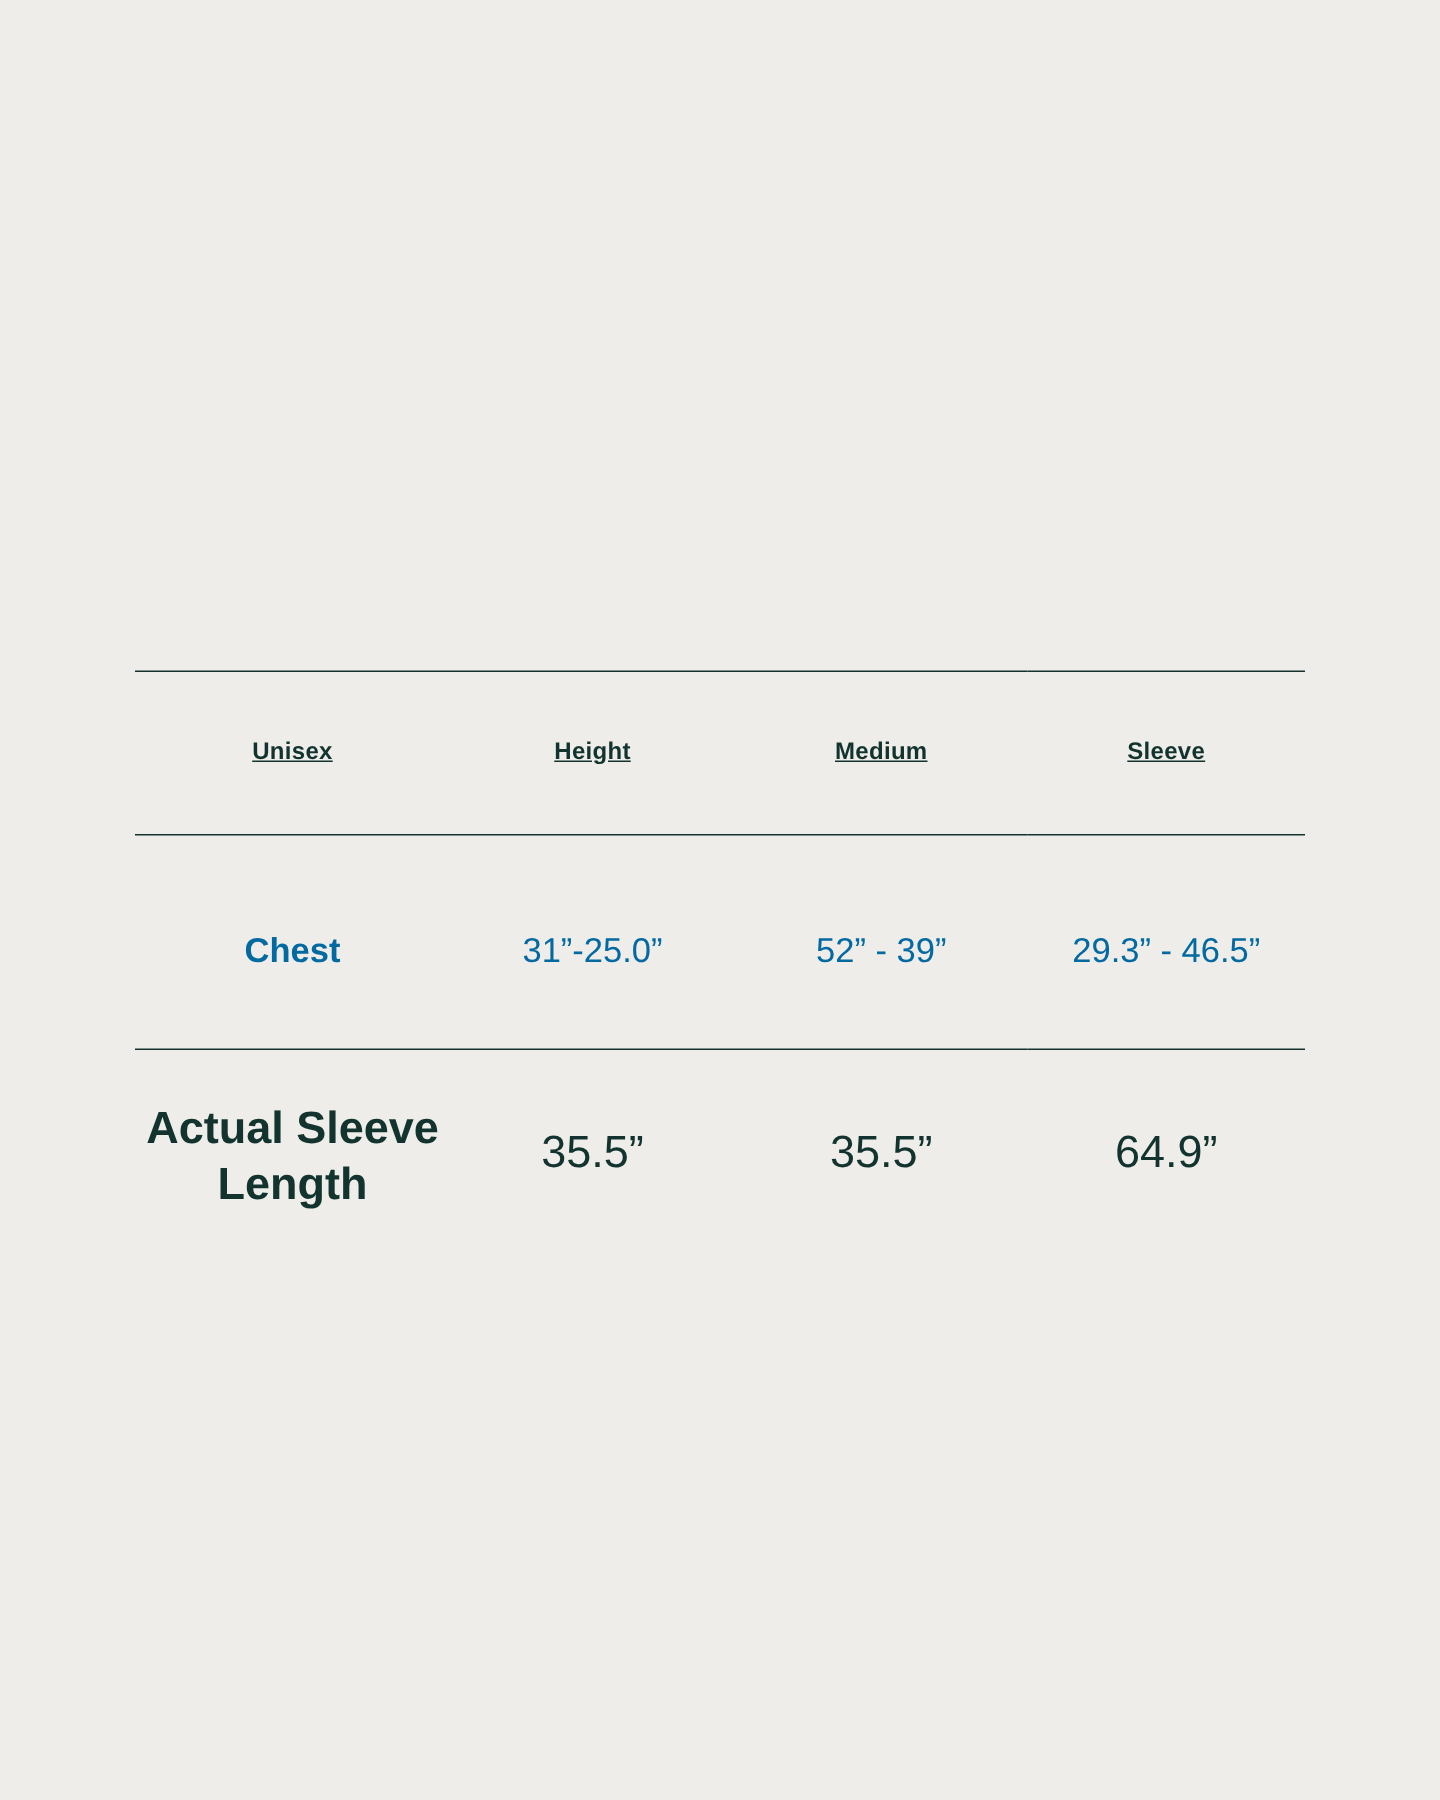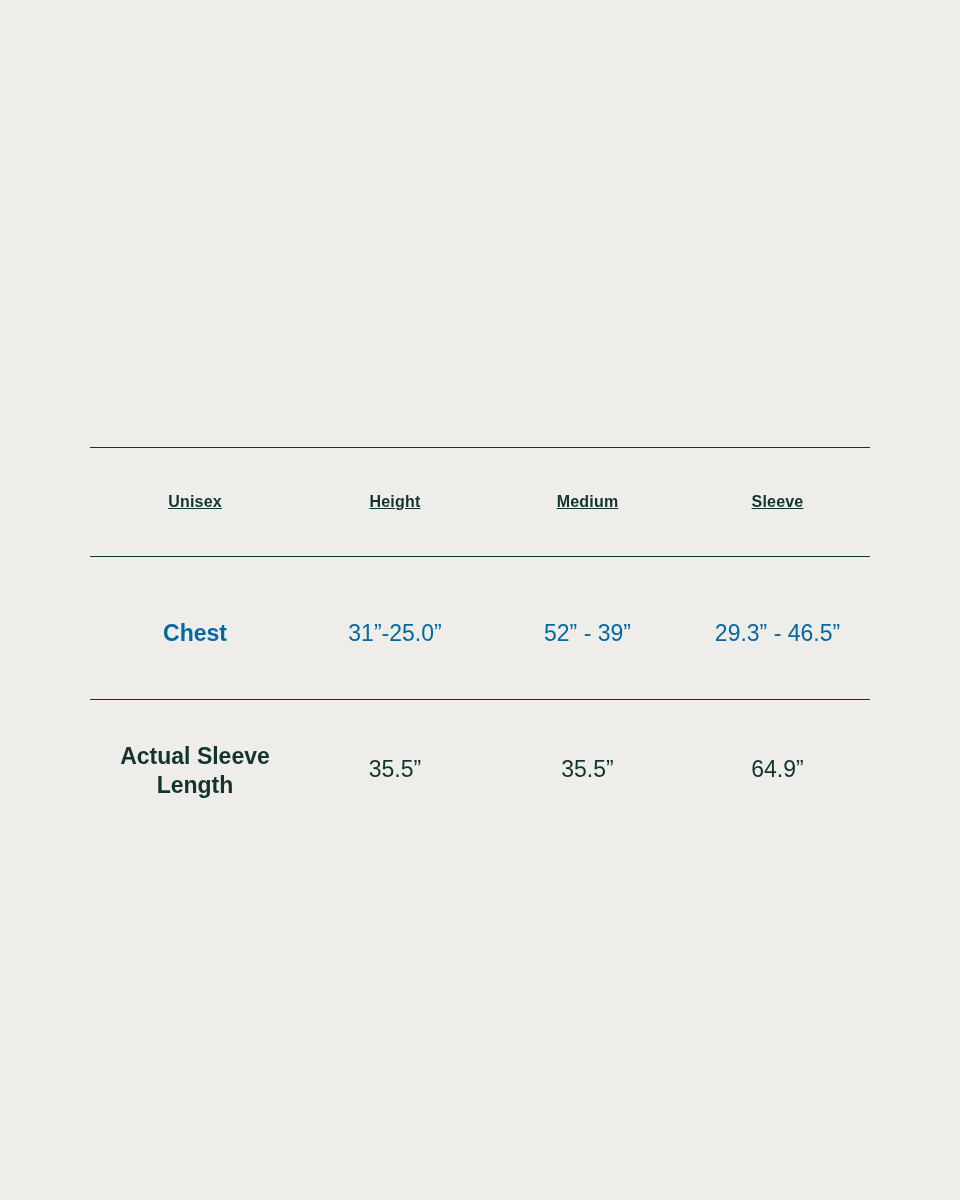--- a/index.html
+++ b/index.html
@@ -92,21 +92,21 @@
     line-height: 0;
   }
   .rule-bottom td {
     border-top: 1.5px solid #13332f;
     height: 0;
     font-size: 0;
     line-height: 0;
   }
   .sleeve-row td {
     height: 110px;
-    font-size: 23px;
+    font-size: 30px;
     padding-top: 18px;
     vertical-align: top;
   }
   .sleeve-row td.rowlabel {
     font-weight: bold;
     line-height: 1.25;
     padding-top: 16px;
   }
   .sleeve-row td.val {
     padding-top: 12px;

